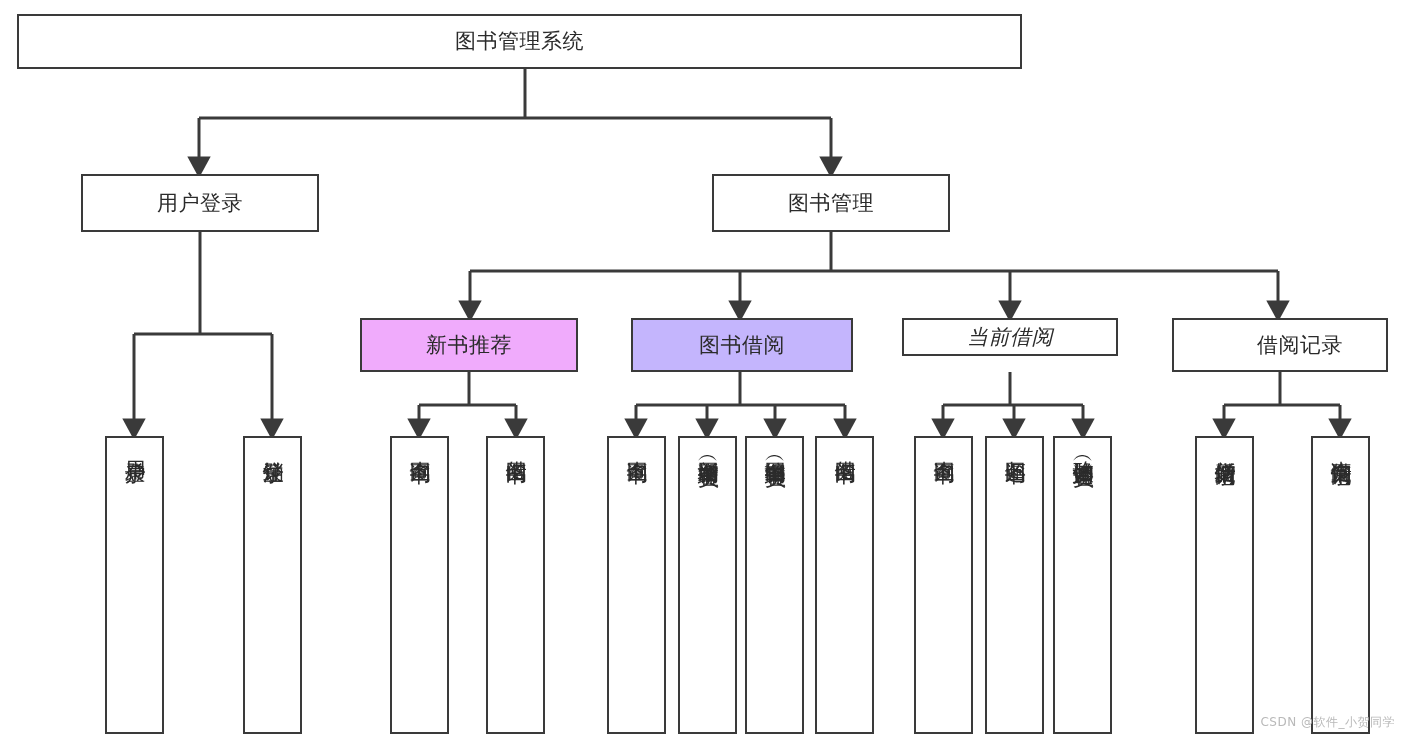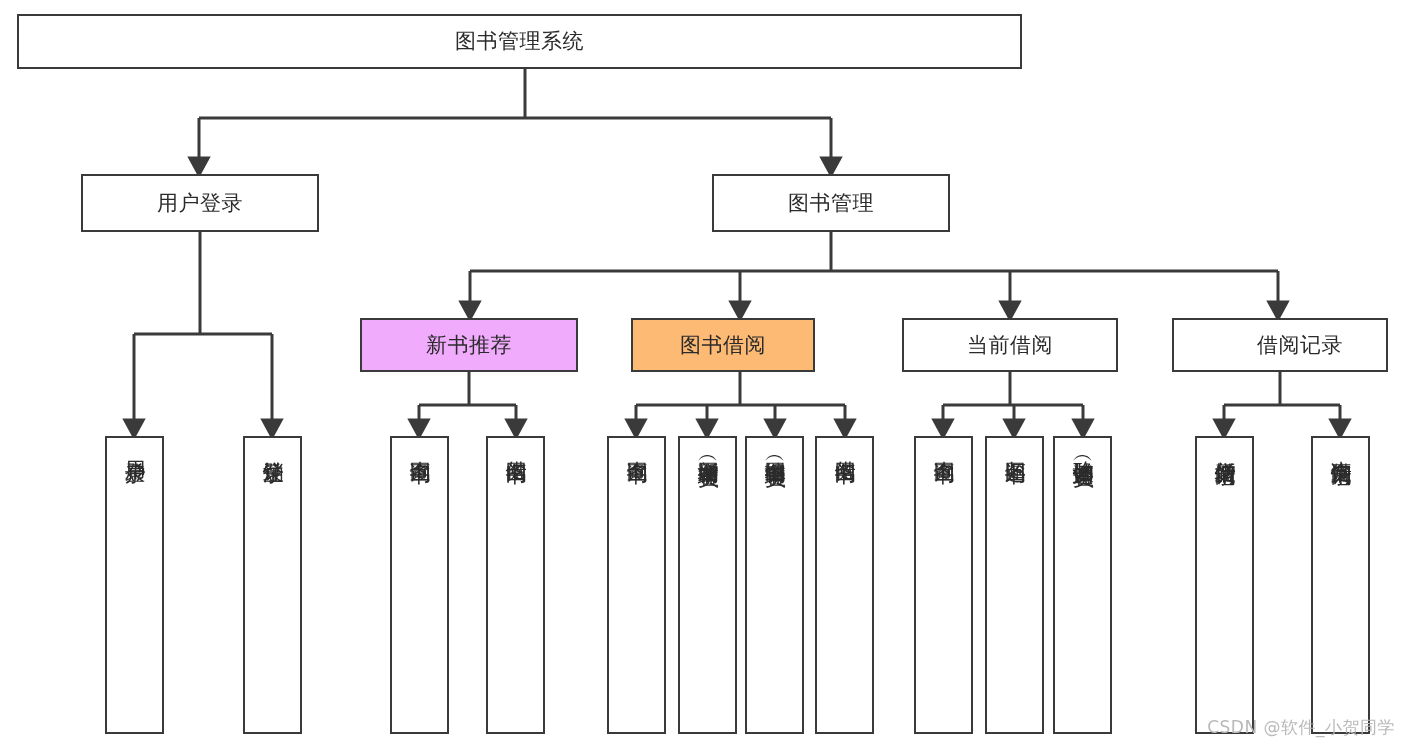--- a/index.html
+++ b/index.html
@@ -55,22 +55,22 @@
     position: absolute;
     left: 0;
     top: 0;
     width: 1405px;
     height: 747px;
     pointer-events: none;
   }
   .watermark {
     position: absolute;
     right: 10px;
-    bottom: 8px;
-    font-size: 17px;
+    bottom: 16px;
+    font-size: 12px;
     color: #b9b9b9;
     white-space: nowrap;
     letter-spacing: 0.5px;
   }
 </style>
 </head>
 <body style="background: rgb(255, 255, 255);">
 
 <div id="diagram-root">
 
@@ -131,24 +131,24 @@
   <div class="node" style="left: 81px; top: 174px; width: 238px; height: 58px; border-color: rgb(58, 58, 58); background: rgb(255, 255, 255); color: rgb(43, 43, 43);">
     <span class="node-label">用户登录</span>
   </div>
   <div class="node" style="left: 712px; top: 174px; width: 238px; height: 58px; border-color: rgb(58, 58, 58); background: rgb(255, 255, 255); color: rgb(43, 43, 43);">
     <span class="node-label">图书管理</span>
   </div>
 
   <div class="node" style="left: 360px; top: 318px; width: 218px; height: 54px; border-color: rgb(58, 58, 58); background: #f0abfc; color: rgb(43, 43, 43);">
     <span class="node-label">新书推荐</span>
   </div>
-  <div class="node" style="left: 631px; top: 318px; width: 184px; height: 54px; border-color: rgb(58, 58, 58); background: #fdba74; color: rgb(43, 43, 43);">
+  <div class="node" style="left: 631px; top: 318px; width: 222px; height: 54px; border-color: rgb(58, 58, 58); background: #c4b5fd; color: rgb(43, 43, 43);">
     <span class="node-label">图书借阅</span>
   </div>
-  <div class="node" style="left: 902px; top: 318px; width: 216px; height: 54px; border-color: rgb(58, 58, 58); background: rgb(255, 255, 255); color: rgb(43, 43, 43);">
+  <div class="node" style="left: 902px; top: 318px; width: 216px; height: 38px; border-color: rgb(58, 58, 58); background: rgb(255, 255, 255); color: rgb(43, 43, 43); font-style: italic;">
     <span class="node-label">当前借阅</span>
   </div>
   <div class="node" style="left: 1172px; top: 318px; width: 216px; height: 54px; border-color: rgb(58, 58, 58); background: rgb(255, 255, 255); color: rgb(43, 43, 43); padding-left: 40px;">
     <span class="node-label">借阅记录</span>
   </div>
 
   <div class="node vertical" style="left: 105px; top: 436px; width: 59px; height: 298px; border-color: rgb(58, 58, 58); background: rgb(255, 255, 255); color: rgb(43, 43, 43);">
     <span class="node-label">用户登录</span>
   </div>
   <div class="node vertical" style="left: 243px; top: 436px; width: 59px; height: 298px; border-color: rgb(58, 58, 58); background: rgb(255, 255, 255); color: rgb(43, 43, 43);">

